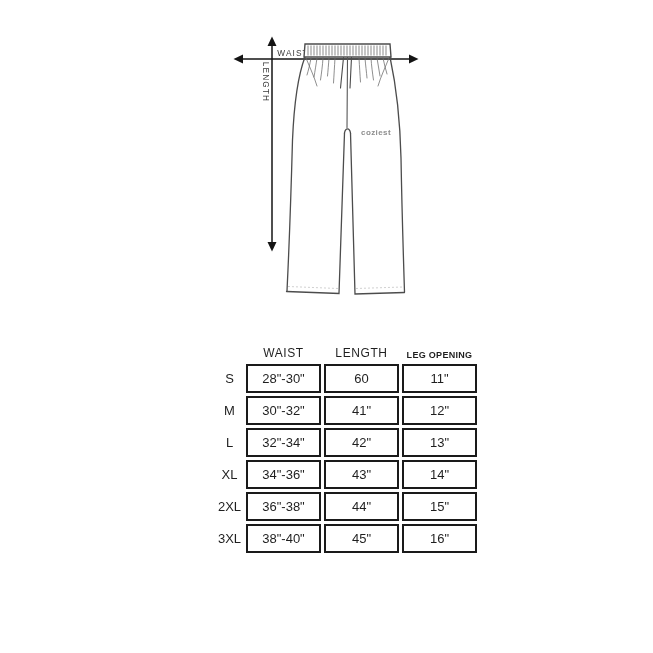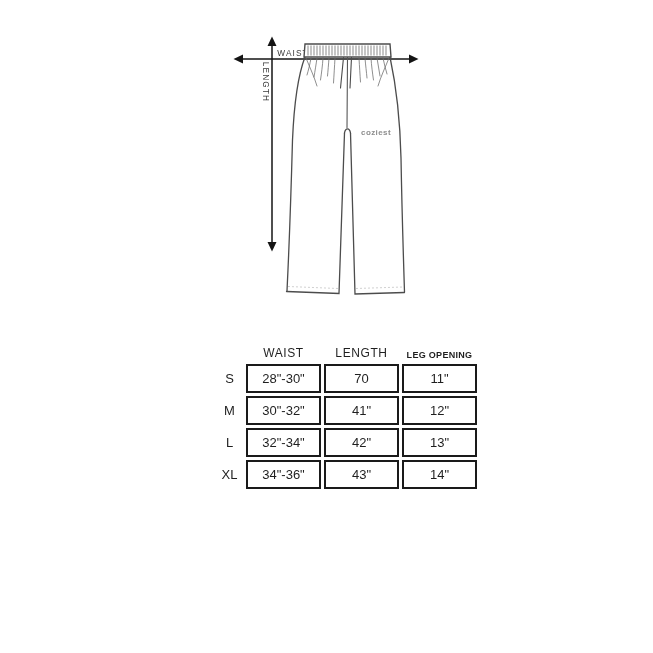--- a/index.html
+++ b/index.html
@@ -92,36 +92,48 @@
     <tbody>
         <tr>
       <th></th>
       <th>WAIST</th>
       <th>LENGTH</th>
       <th class="small-head">LEG OPENING</th>
     </tr>
     <tr>
       <td class="size-label">S</td>
       <td class="cell">28"-30"</td>
-      <td class="cell">70</td>
+      <td class="cell">60</td>
       <td class="cell">11"</td>
     </tr>
     <tr>
       <td class="size-label">M</td>
       <td class="cell">30"-32"</td>
       <td class="cell">41"</td>
       <td class="cell">12"</td>
     </tr>
     <tr>
       <td class="size-label">L</td>
       <td class="cell">32"-34"</td>
       <td class="cell">42"</td>
       <td class="cell">13"</td>
     </tr>
     <tr>
       <td class="size-label">XL</td>
       <td class="cell">34"-36"</td>
       <td class="cell">43"</td>
       <td class="cell">14"</td>
     </tr>
+    <tr>
+      <td class="size-label">2XL</td>
+      <td class="cell">36"-38"</td>
+      <td class="cell">44"</td>
+      <td class="cell">15"</td>
+    </tr>
+    <tr>
+      <td class="size-label">3XL</td>
+      <td class="cell">38"-40"</td>
+      <td class="cell">45"</td>
+      <td class="cell">16"</td>
+    </tr>
   </tbody>
     </table>
 </div>
 
 </body></html>

